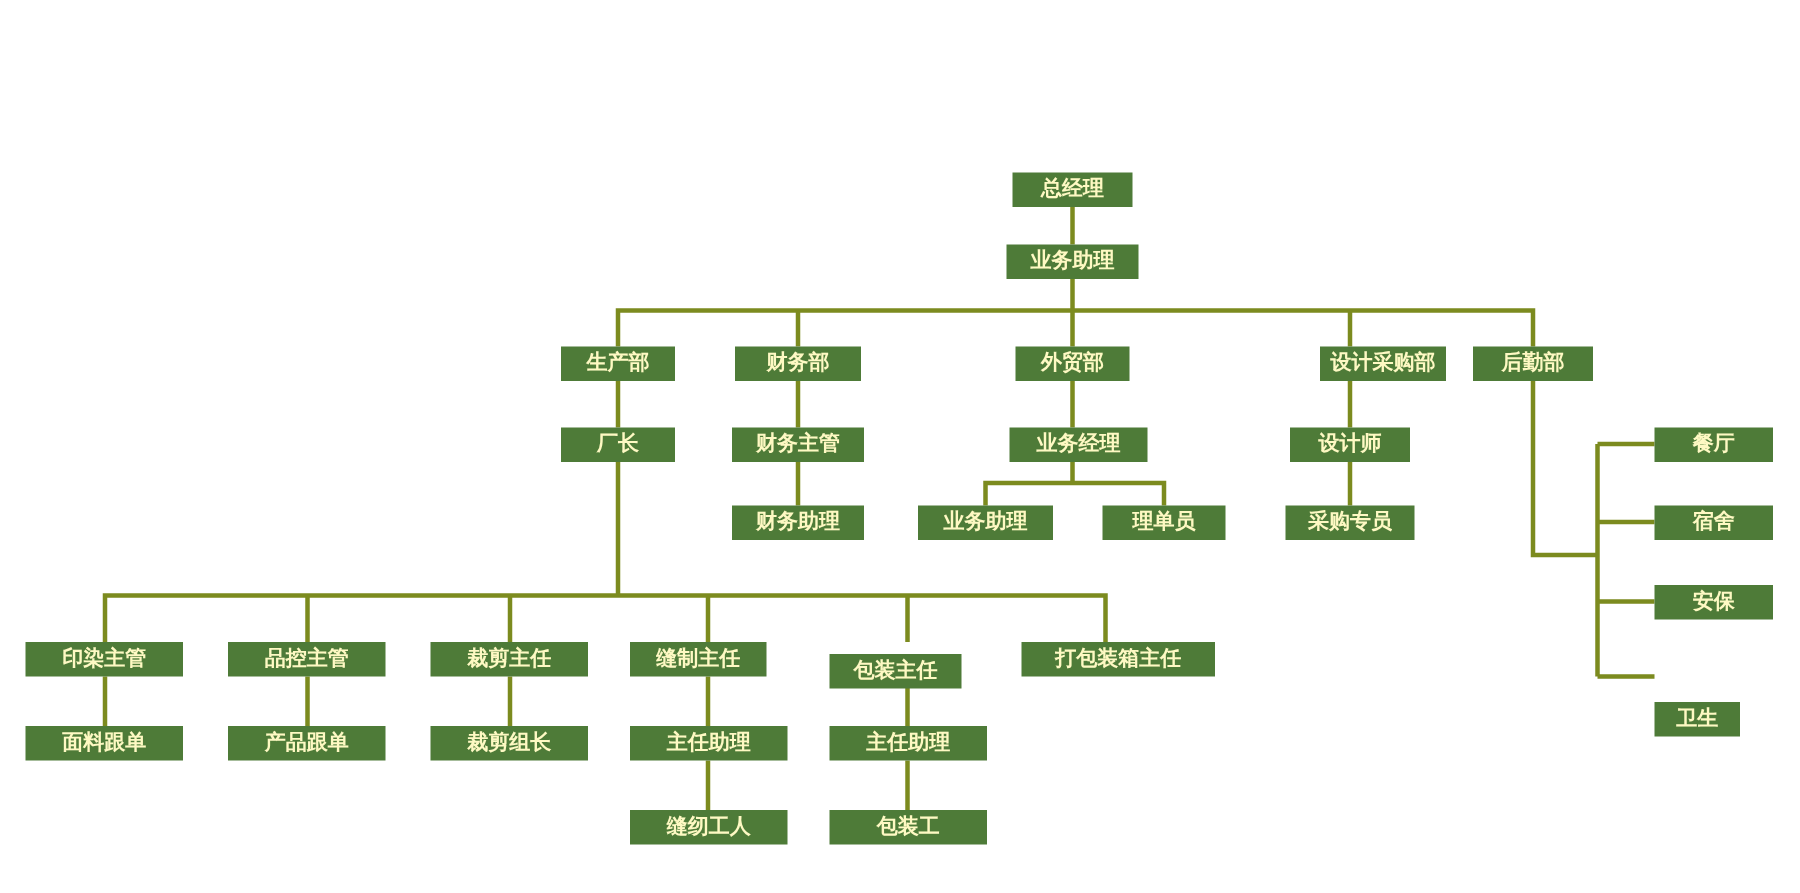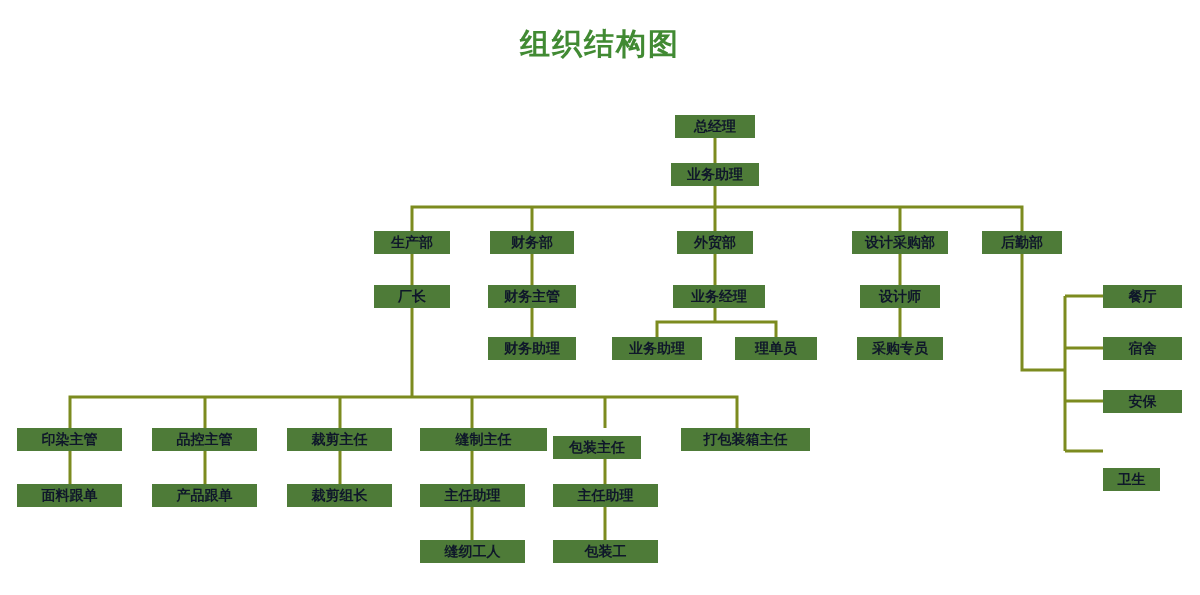--- a/index.html
+++ b/index.html
@@ -20,21 +20,21 @@
     font-weight: bold;
     color: #418a33;
     letter-spacing: 2px;
     white-space: nowrap;
   }
   .node {
     position: absolute;
     height: 23px;
     line-height: 23px;
     background: #4e7b38;
-    color: #0f172a;
+    color: #fef9c3;
     font-weight: bold;
     font-size: 14px;
     text-align: center;
     white-space: nowrap;
     box-sizing: border-box;
   }
 </style>
 </head>
 <body>
 
@@ -47,36 +47,35 @@
     <path d="M532 207 V231 M715 207 V231 M900 207 V231"></path>
     <path d="M412 254 V285"></path>
     <path d="M412 308 V397 M70 428 V397 H737 V428 M205 397 V428 M340 397 V428 M472 397 V428 M605 397 V428"></path>
     <path d="M70 451 V484 M205 451 V484 M340 451 V484 M472 451 V484 M605 451 V484 M472 507 V540 M605 507 V540"></path>
     <path d="M532 254 V285 M532 308 V337"></path>
     <path d="M715 254 V285 M715 308 V322 M657 337 V322 H776 V337"></path>
     <path d="M900 254 V285 M900 308 V337"></path>
     <path d="M1022 254 V370 H1065 M1065 296 V451 M1065 296 H1103 M1065 348 H1103 M1065 401 H1103 M1065 451 H1103"></path>
   </svg>
 
-  <div class="chart-title">组织结构图</div>
 
   <div class="node" style="left:675px;top:115px;width:80px">总经理</div>
   <div class="node" style="left:671px;top:163px;width:88px">业务助理</div>
 
   <div class="node" style="left:374px;top:231px;width:76px">生产部</div>
   <div class="node" style="left:490px;top:231px;width:84px">财务部</div>
   <div class="node" style="left:677px;top:231px;width:76px">外贸部</div>
-  <div class="node" style="left:852px;top:231px;width:96px">设计采购部</div>
+  <div class="node" style="left:880px;top:231px;width:84px">设计采购部</div>
   <div class="node" style="left:982px;top:231px;width:80px">后勤部</div>
 
   <div class="node" style="left:374px;top:285px;width:76px">厂长</div>
   <div class="node" style="left:17px;top:428px;width:105px">印染主管</div>
   <div class="node" style="left:152px;top:428px;width:105px">品控主管</div>
   <div class="node" style="left:287px;top:428px;width:105px">裁剪主任</div>
-  <div class="node" style="left:420px;top:428px;width:127px">缝制主任</div>
+  <div class="node" style="left:420px;top:428px;width:91px">缝制主任</div>
   <div class="node" style="left:553px;top:436px;width:88px">包装主任</div>
   <div class="node" style="left:681px;top:428px;width:129px">打包装箱主任</div>
   <div class="node" style="left:17px;top:484px;width:105px">面料跟单</div>
   <div class="node" style="left:152px;top:484px;width:105px">产品跟单</div>
   <div class="node" style="left:287px;top:484px;width:105px">裁剪组长</div>
   <div class="node" style="left:420px;top:484px;width:105px">主任助理</div>
   <div class="node" style="left:553px;top:484px;width:105px">主任助理</div>
   <div class="node" style="left:420px;top:540px;width:105px">缝纫工人</div>
   <div class="node" style="left:553px;top:540px;width:105px">包装工</div>
 

